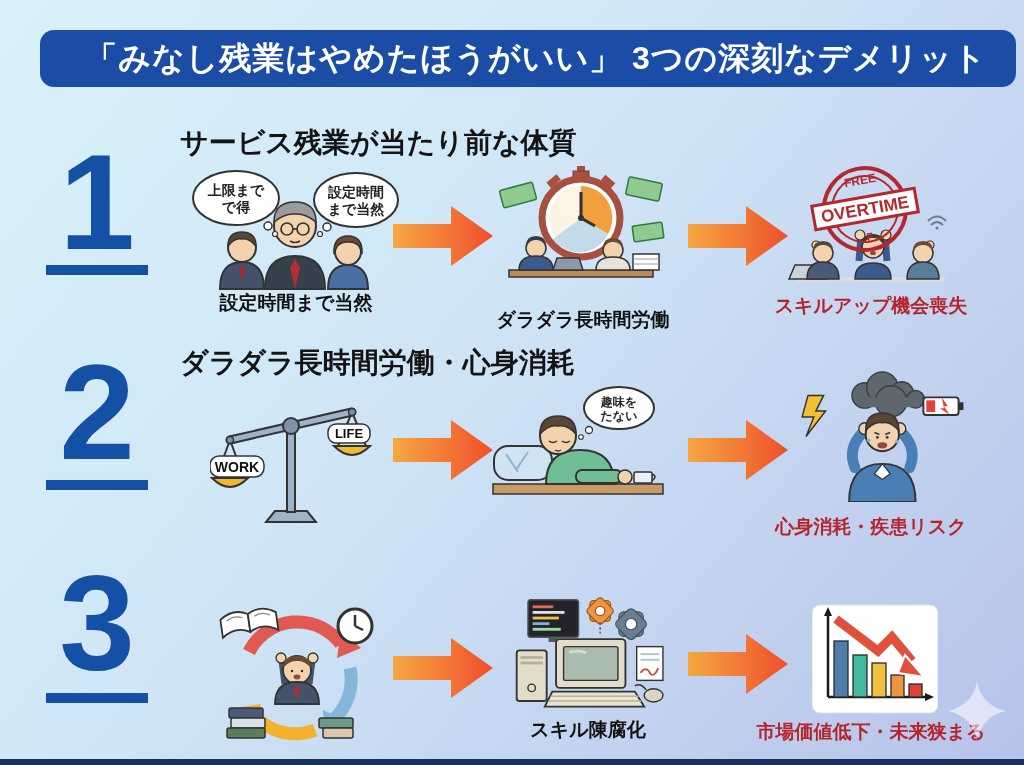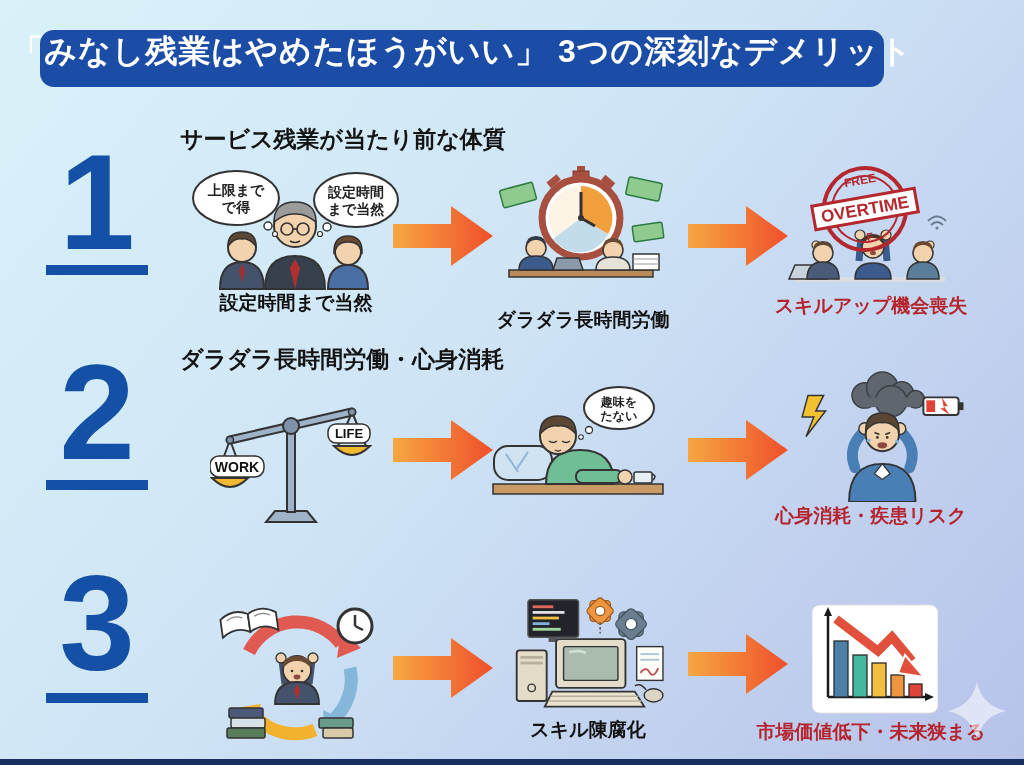--- a/index.html
+++ b/index.html
@@ -1,25 +1,25 @@
 <!DOCTYPE html>
 <html style="--bg_start: #d9f2f9; --bg_mid: #cfe5f6; --bg_end: #b7c2e9; --title_bar: #1b4da6; --title_text: #ffffff; --number_blue: #1450a5; --heading_text: #141414; --caption_black: #111111; --caption_red: #b5242c; --arrow_start: #f6a742; --arrow_end: #ef4f2b; --bottom_strip: #18305f;"><head>
 <meta charset="utf-8">
 <style>
   html,body{margin:0;padding:0;}
   body{font-family:"Liberation Sans","DejaVu Sans",sans-serif;}
   .canvas{position:relative;width:1024px;height:765px;overflow:hidden;
     background:linear-gradient(130deg,var(--bg_start) 0%,var(--bg_mid) 45%,var(--bg_end) 100%);}
-  .title-banner{position:absolute;left:40px;top:30px;width:844px;height:57px;
-    background:var(--title_bar);border-radius:14px;display:flex;justify-content:center;
-    color:var(--title_text);font-size:32px;font-weight:700;letter-spacing:1px;white-space:nowrap;}
+  .title-banner{position:absolute;left:40px;top:30px;width:960px;height:57px;
+    background:var(--title_bar);border-radius:14px;display:flex;align-items:center;justify-content:center;
+    color:var(--title_text);font-size:32px;font-weight:700;letter-spacing:1px;white-space:nowrap;padding-left:16px;}
   .big-num{position:absolute;left:42px;width:110px;text-align:center;
     color:var(--number_blue);font-size:136px;font-weight:700;line-height:0.95;}
   .num-underline{position:absolute;left:46px;width:102px;height:10px;background:var(--number_blue);}
-  .heading{position:absolute;left:180px;color:var(--heading_text);font-size:23px;font-weight:700;white-space:nowrap;}
+  .heading{position:absolute;left:180px;color:var(--heading_text);font-size:28px;font-weight:700;white-space:nowrap;}
   .illus{position:absolute;}
   .illus svg{width:100%;height:100%;display:block;}
   .cap{position:absolute;transform:translateX(-50%);white-space:nowrap;
     font-size:19px;font-weight:700;color:var(--caption_black);}
   .cap.red{color:var(--caption_red);}
   .arrow{position:absolute;width:100px;height:62px;}
   .bottom-strip{position:absolute;left:0;top:759px;width:1024px;height:6px;background:var(--bottom_strip);}
   .sparkle{position:absolute;left:948px;top:682px;width:58px;height:58px;}
   svg text{font-family:"Liberation Sans","DejaVu Sans",sans-serif;}
 </style>
@@ -254,21 +254,21 @@
       <path d="M89,62 Q89,44 106,44 Q123,44 123,62 Q114,52 106,54 Q98,52 89,62 Z" fill="#5a4632" stroke="#333" stroke-width="1.5"></path>
       <line x1="98" y1="64" x2="103" y2="66" stroke="#333" stroke-width="1.6"></line>
       <line x1="114" y1="64" x2="109" y2="66" stroke="#333" stroke-width="1.6"></line>
       <circle cx="101" cy="69" r="1.4" fill="#333"></circle>
         <circle cx="111" cy="69" r="1.4" fill="#333"></circle>
       <ellipse cx="106" cy="77" rx="5" ry="3.2" fill="#8a4a42"></ellipse>
       <circle cx="92" cy="72" r="2" fill="#7fb3d8"></circle>
         <circle cx="121" cy="73" r="2" fill="#7fb3d8"></circle>
     </svg>
   </div>
-  <div class="cap red" style="left:871px;top:503px">心身消耗・疾患リスク</div>
+  <div class="cap red" style="left:871px;top:514px">心身消耗・疾患リスク</div>
 
   <div class="big-num" style="top:558px">3</div>
   <div class="num-underline" style="top:693px"></div>
 
   <div class="illus" style="left:215px;top:596px;width:165px;height:152px">
     <svg viewBox="0 0 165 152">
       <g>
         <path d="M34,56 A54,54 0 0 1 126,48" stroke="#e05a52" stroke-width="13" fill="none"></path>
         <polygon points="126,34 146,52 122,62" fill="#e05a52"></polygon>
         <path d="M135,72 A54,54 0 0 1 118,124" stroke="#85b7da" stroke-width="13" fill="none"></path>

